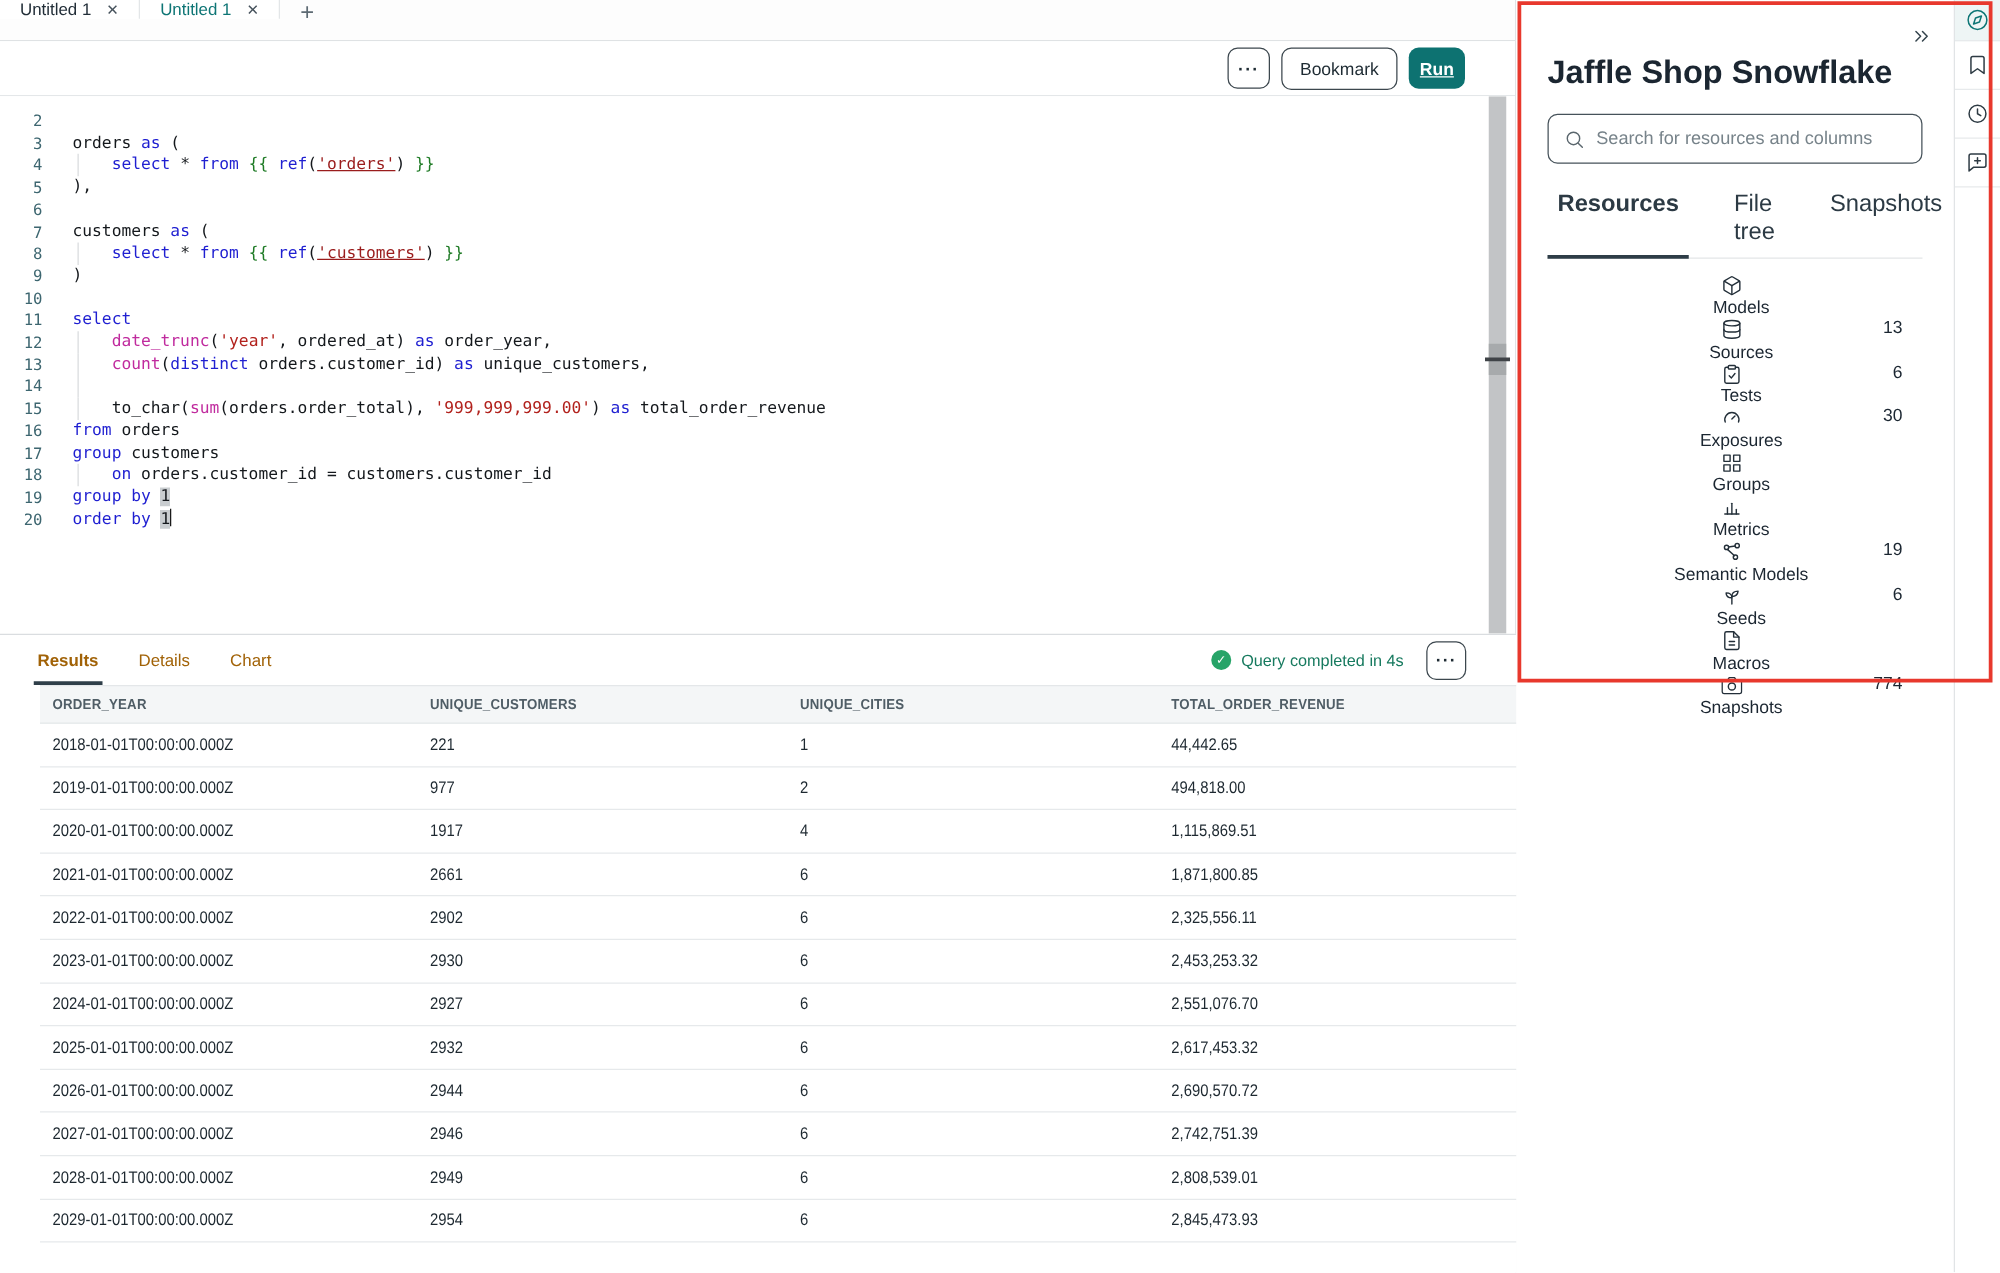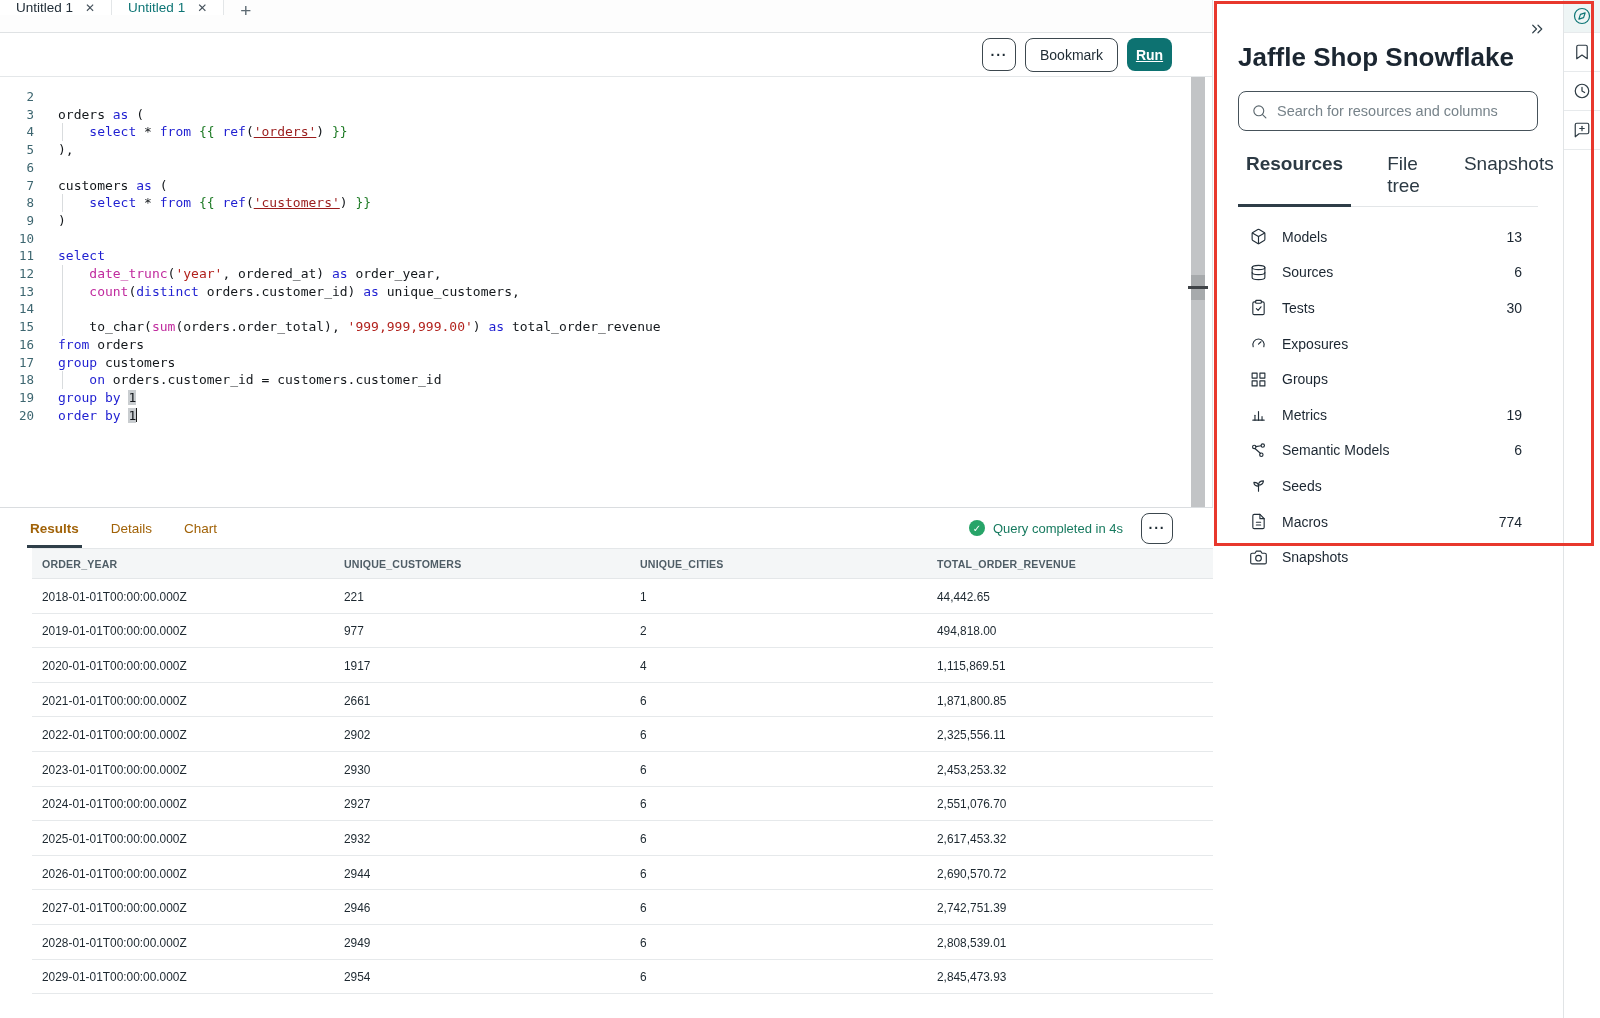--- a/index.html
+++ b/index.html
@@ -66,21 +66,21 @@
   .collapse { position:absolute; top:20px; right:16px; color:#33434c; cursor:pointer; }
   .ptitle { margin:42px 0 0 25px; font-size:26px; font-weight:600; color:#1b2631; }
   .searchbox { margin:18px 0 0 25px; width:300px; height:40px; border:1px solid #46525a; border-radius:8px; display:flex; align-items:center; padding:0 12px; gap:9px; color:#5a666d; }
   .searchbox input { border:none; outline:none; flex:1; font-size:14.5px; font-family:inherit; color:#1b2631; background:transparent; }
   .searchbox input::placeholder { color:#77838a; }
   .ptabs { margin:16px 0 0 25px; width:300px; display:flex; gap:28px; border-bottom:1px solid #e3e6e8; }
   .ptab { padding:6px 8px 9px 8px; font-size:19px; color:#2c3a44; position:relative; cursor:pointer; }
   .ptab.active { font-weight:700; }
   .ptab.active::after { content:""; position:absolute; left:0; right:0; bottom:-1px; height:3px; background:#2e3d47; }
   .plist { margin:12px 0 0 25px; width:300px; }
-  .pitem { display:flex; align-items:center; height:35.6px; padding:0 16px 0 12px; cursor:pointer; }
+  .pitem { display:flex; align-items:center; height:35.6px; padding:0 16px 0 12px; cursor:pointer;flex-direction:column; }
   .pitem .ic { width:18px; height:18px; color:#232f39; flex:none; display:flex; align-items:center; }
   .pitem .lbl { margin-left:14px; font-size:14px; color:#1b2631; }
   .pitem .cnt { margin-left:auto; font-size:14px; color:#1b2631; }
 
   
   .rail { position:absolute; left:1563px; top:0; width:37px; height:1018px; border-left:1px solid #e1e4e6; background:#fff; }
   .rcell { height:39px; display:flex; align-items:center; justify-content:center; border-bottom:1px solid #e7eaec; color:#2e3b44; cursor:pointer; }
   .rcell:first-child { height:33px; }
   .rcell.active { color:#0e7676; background:#eef5f5; }
 

